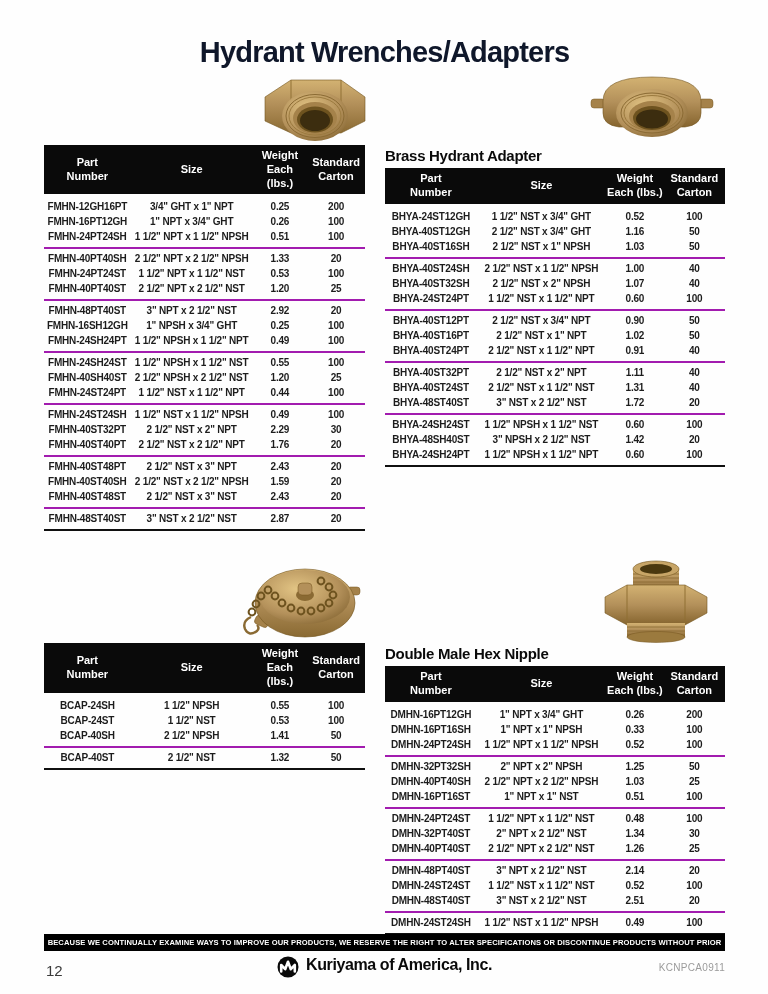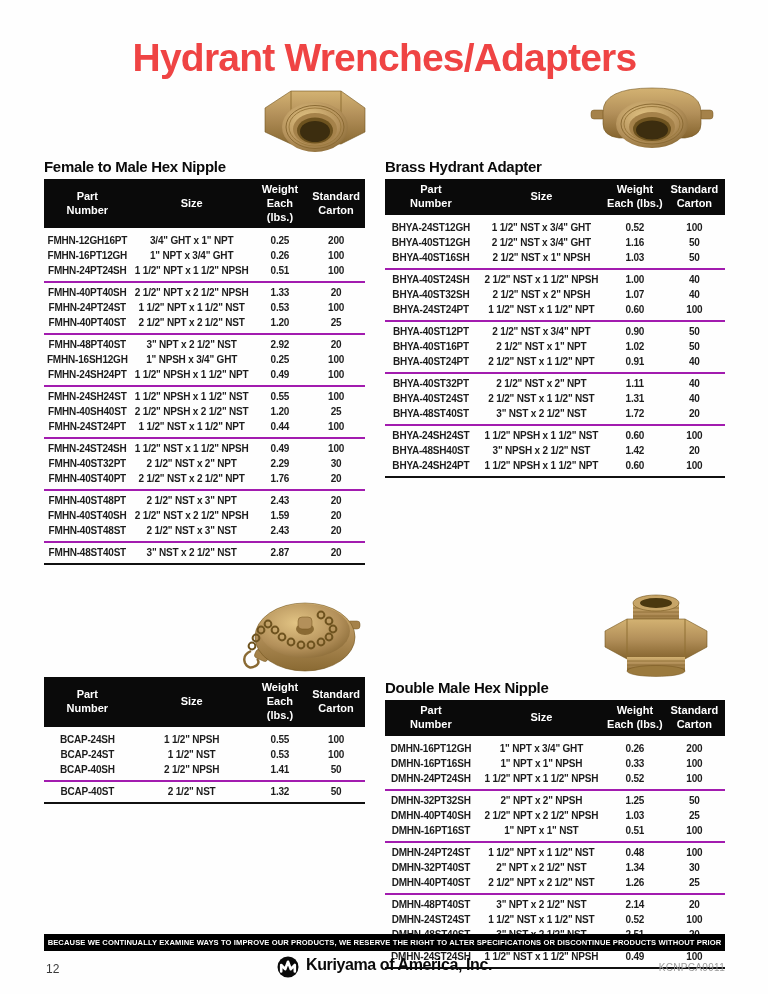--- a/index.html
+++ b/index.html
@@ -4,21 +4,21 @@
 <style>
   html,body { margin:0; padding:0; background:#e8e8e8; }
   .page {
     position:relative; width:768px; height:994px; margin:0 auto;
     background:#fefefe; overflow:hidden;
     font-family:"Liberation Sans", sans-serif; color:#111;
   }
   .content { padding:0 43px 0 44px; }
   .page-title {
     margin:36px 0 0 0; text-align:center;
-    font-size:39px; font-weight:bold; letter-spacing:-0.8px; color:#ef4444;
+    font-size:29px; font-weight:bold; letter-spacing:-0.8px; color:#0f172a;
   }
   .grid { display:grid; grid-template-columns:321px 340px; column-gap:20px; align-items:start; }
   .grid.top { margin-top:4px; }
   .grid.bottom { margin-top:24px; }
   .img-wrap { display:flex; align-items:flex-end; justify-content:flex-end; }
   .img-wrap.t { height:72px; padding-right:4px; }
   .img-wrap.b { height:88px; padding-right:6px; }
   .section-heading {
     margin:2px 0 4px 0; font-size:15px; font-weight:bold; letter-spacing:-0.3px; color:#0a0a0a;
   }
@@ -39,21 +39,21 @@
   .row { display:flex; line-height:15px; }
   .row .cell { font-size:10px; font-weight:bold; color:#1c1c1c; letter-spacing:-0.2px; }
   .disclaimer-bar {
     position:absolute; left:44px; right:43px; top:934px; height:17px;
     background:#000000; color:#fff; text-align:center;
     font-size:7.6px; font-weight:bold; line-height:17px; letter-spacing:0.1px;
   }
   .footer-row {
     position:absolute; left:44px; right:43px; top:956px; height:24px;
   }
-  .page-num { position:absolute; left:2px; top:6px; font-size:12px; color:#3a3a3a; }
+  .page-num { position:absolute; left:2px; top:6px; font-size:15px; color:#3a3a3a; }
   .doc-code { position:absolute; right:0; top:6px; font-size:10px; color:#9b9b9b; letter-spacing:0.3px; }
   .brand { position:absolute; left:0; right:0; top:0; display:flex; align-items:flex-start; justify-content:center; gap:7px; }
   .brand-name { font-size:16px; font-weight:bold; letter-spacing:-0.4px; color:#0a0a0a; }
 </style>
 </head>
 <body>
 
 <div class="page">
   <div class="content">
     <h1 class="page-title">Hydrant Wrenches/Adapters</h1>
@@ -78,21 +78,20 @@
             <path d="M14 22 L40 5 L90 5 L114 22 L114 46 L90 58 L40 58 L14 46 Z" fill="url(#br1)" stroke="#74551f" stroke-width="0.6"></path>
             <path d="M40 5 L40 58 M90 5 L90 58" stroke="#8f6f33" stroke-width="1.2" fill="none" opacity="0.8"></path>
             <ellipse cx="64" cy="41" rx="33" ry="25" fill="url(#br2)"></ellipse>
             <ellipse cx="64" cy="41" rx="29" ry="21.5" fill="none" stroke="#8a6a33" stroke-width="1"></ellipse>
             <ellipse cx="64" cy="41" rx="26" ry="19" fill="none" stroke="#9b7a3e" stroke-width="1"></ellipse>
             <ellipse cx="64" cy="43" rx="22" ry="16" fill="#a5824a"></ellipse>
             <ellipse cx="64" cy="44.5" rx="18" ry="13" fill="#6e531f"></ellipse>
             <ellipse cx="64" cy="45.5" rx="15" ry="10.5" fill="#3c2d0f"></ellipse>
           </svg>
         </div>
-        <h2 class="section-heading">Female to Male Hex Nipple</h2>
         <div class="tbl">
           <div class="tbl-head">
             <div class="cell c0">Part
 Number</div>
             <div class="cell c1">Size</div>
             <div class="cell c2">Weight
 Each (lbs.)</div>
             <div class="cell c3">Standard
 Carton</div>
           </div>

